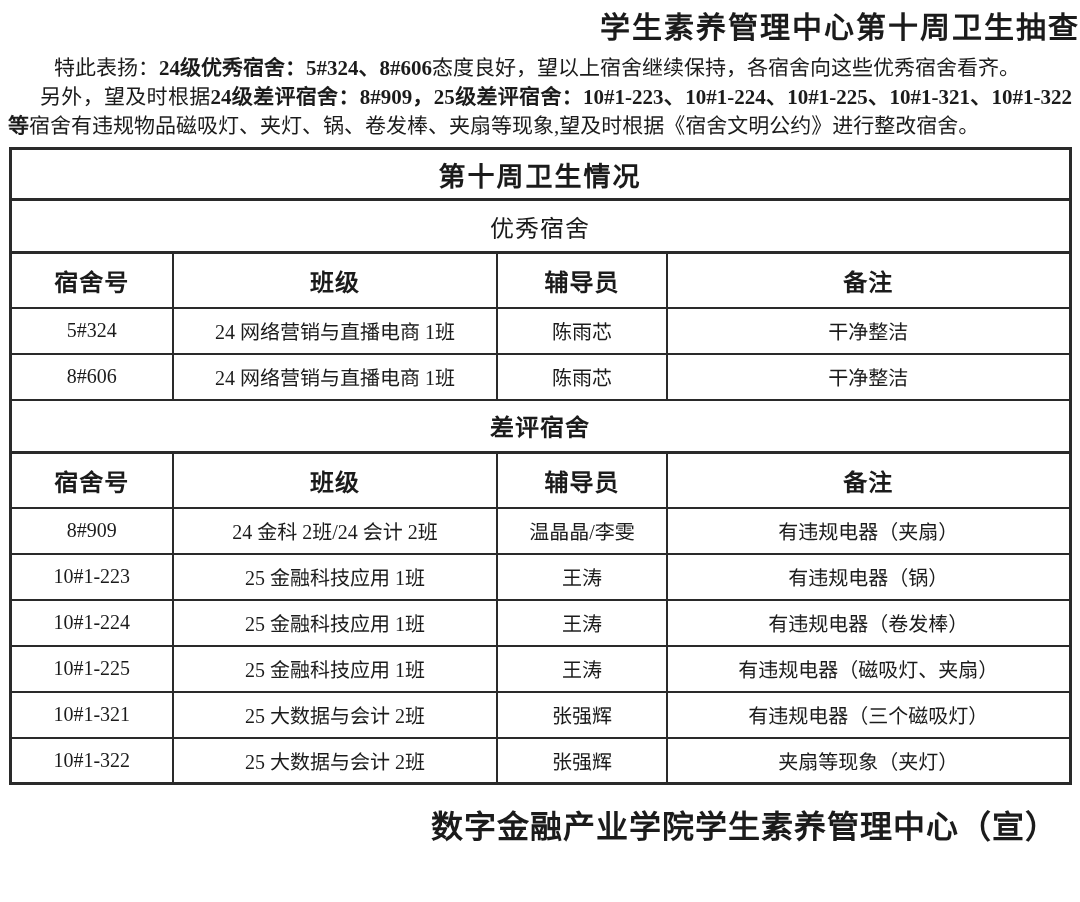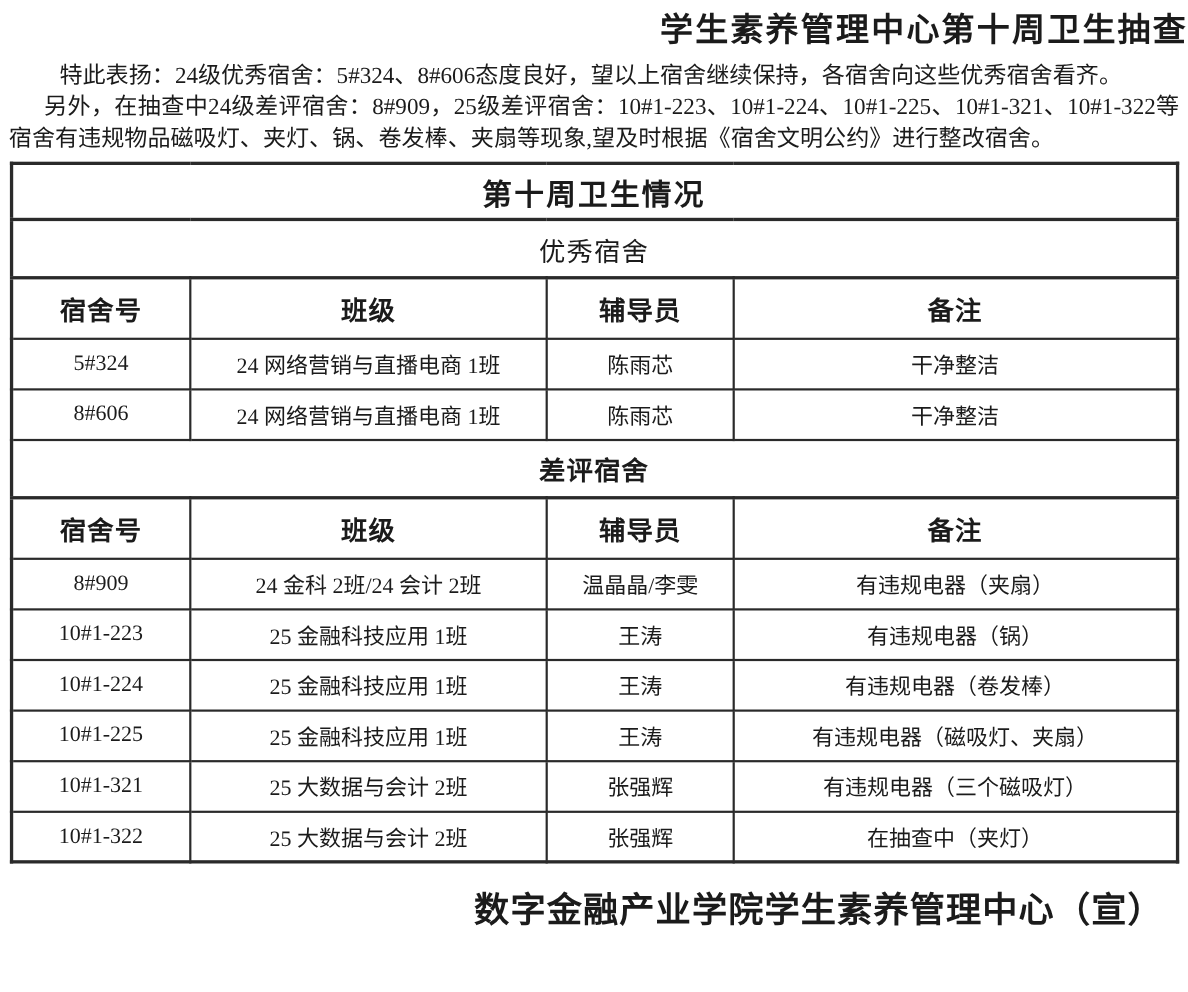--- a/index.html
+++ b/index.html
@@ -26,21 +26,21 @@
     line-height:38px;
   }
   .intro{
     margin:7px 8px 6px 8px;
     font-size:21px;
     line-height:29px;
     text-align:justify;
   }
   .intro p.p1{text-indent:46px;}
   .intro p.p2{text-indent:32px;}
-  .intro b{font-weight:normal;}
+  .intro b{font-weight:bold;}
   table.weekly{
     margin:2px auto 16px auto;
     width:1060px;
     border-collapse:collapse;
     table-layout:fixed;
   }
   table.weekly,
   table.weekly td,
   table.weekly th{
     border:2px solid var(--border);
@@ -86,21 +86,21 @@
 </style>
 </head>
 <body>
 
 <div class="page">
 
   <h1 class="doc-title">学生素养管理中心第十周卫生抽查</h1>
 
   <div class="intro">
     <p class="p1"><span>特此表扬：</span><b>24级优秀宿舍：5#324、8#606</b><span>态度良好，望以上宿舍继续保持，各宿舍向这些优秀宿舍看齐。</span></p>
-    <p class="p2"><span>另外，在抽查中</span><b>24级差评宿舍：8#909，25级差评宿舍：10#1-223、10#1-224、10#1-225、10#1-321、10#1-322等</b><span>宿舍有违规物品磁吸灯、夹灯、锅、卷发棒、夹扇等现象,望及时根据《宿舍文明公约》进行整改宿舍。</span></p>
+    <p class="p2"><span>另外，望及时根据</span><b>24级差评宿舍：8#909，25级差评宿舍：10#1-223、10#1-224、10#1-225、10#1-321、10#1-322等</b><span>宿舍有违规物品磁吸灯、夹灯、锅、卷发棒、夹扇等现象,望及时根据《宿舍文明公约》进行整改宿舍。</span></p>
   </div>
 
   <table class="weekly">
     <colgroup>
       <col style="width:163px">
       <col style="width:324px">
       <col style="width:170px">
       <col style="width:403px">
     </colgroup>
 
@@ -171,20 +171,20 @@
     <tr class="row-data">
       <td>10#1-321</td>
       <td>25 大数据与会计 2班</td>
       <td>张强辉</td>
       <td>有违规电器（三个磁吸灯）</td>
     </tr>
     <tr class="row-data">
       <td>10#1-322</td>
       <td>25 大数据与会计 2班</td>
       <td>张强辉</td>
-      <td>在抽查中（夹灯）</td>
+      <td>夹扇等现象（夹灯）</td>
     </tr>
   </tbody>
     </table>
 
   <div class="doc-footer">数字金融产业学院学生素养管理中心（宣）</div>
 
 </div>
 
 </body></html>

